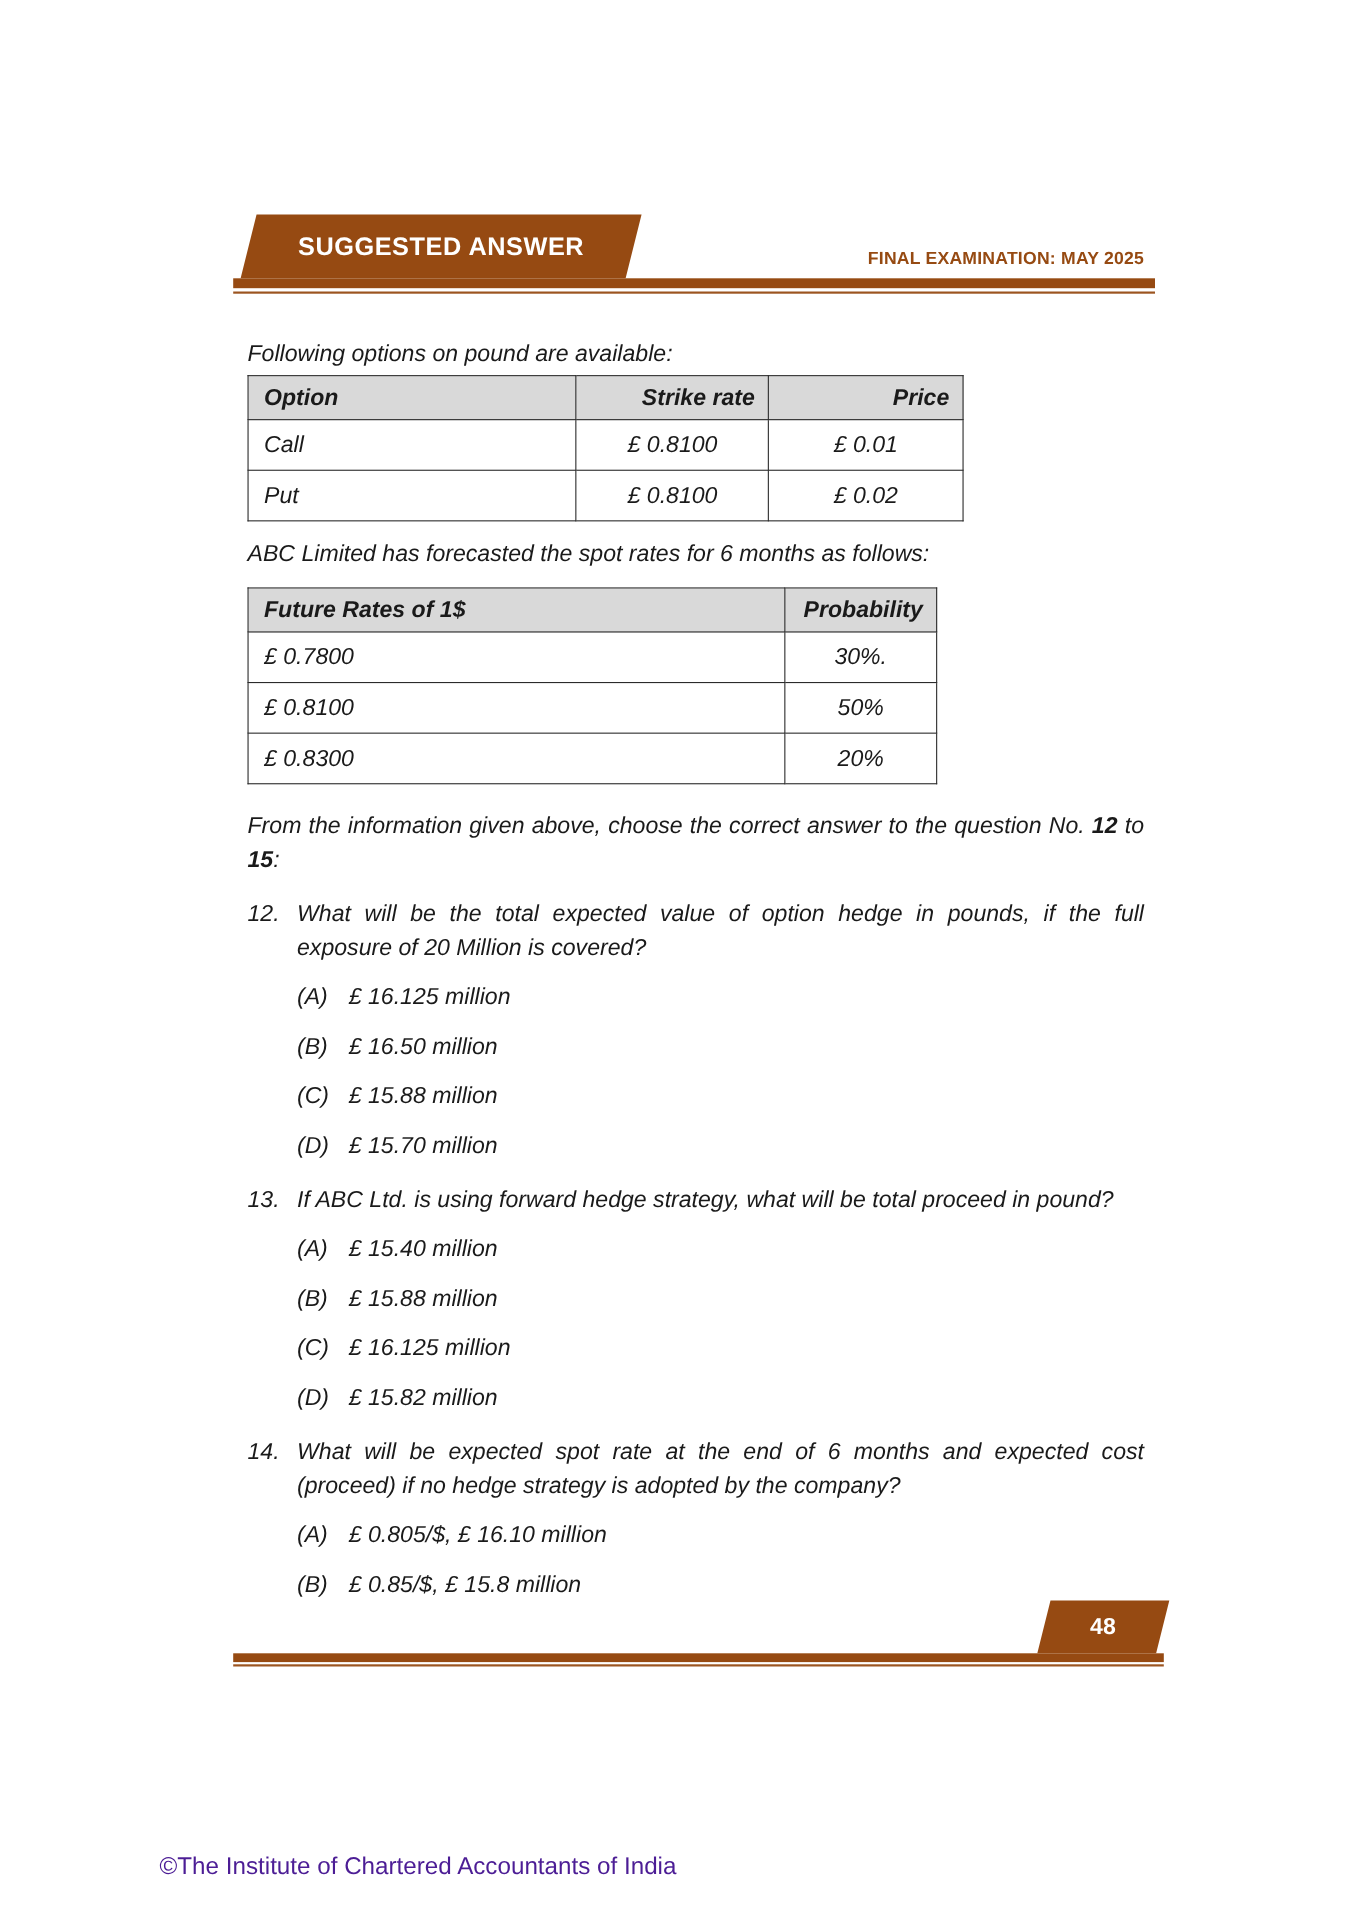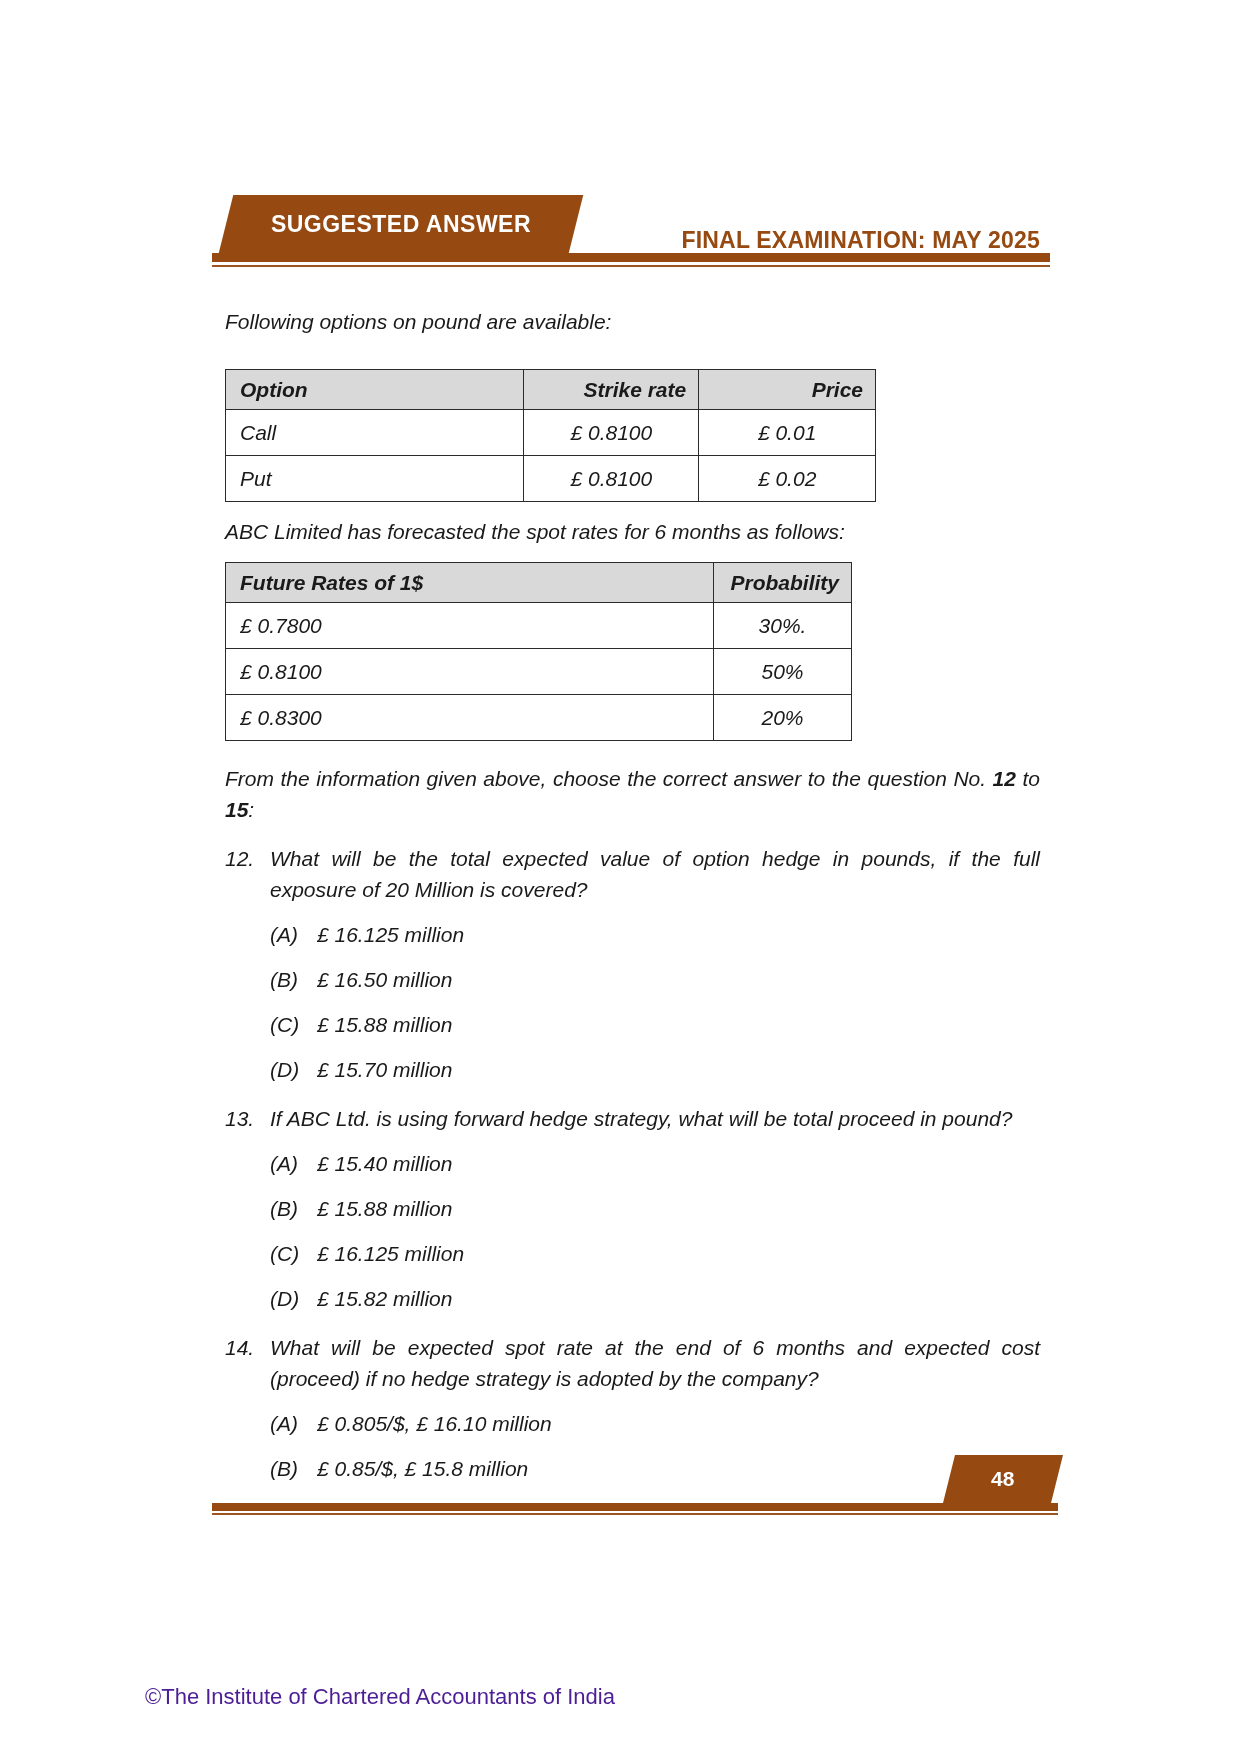--- a/index.html
+++ b/index.html
@@ -21,35 +21,35 @@
     display:flex; align-items:center; justify-content:center;
   }
   .banner-label {
     display:inline-block;
     transform:skewX(14deg);
     color:#ffffff; font-weight:bold; font-size:23px; letter-spacing:.5px;
     font-family:"Liberation Sans", sans-serif;
   }
   .exam-title {
     position:absolute; right:201px; top:227px;
-    color:#964A12; font-weight:bold; font-size:23px; letter-spacing:.2px;
+    color:#964A12; font-weight:bold; font-size:16px; letter-spacing:.2px;
     font-family:"Liberation Sans", sans-serif;
   }
   .hdr-bar  { position:absolute; left:212px; top:253px; width:838px; height:9px; background:#964A12; }
   .hdr-line { position:absolute; left:212px; top:265px; width:838px; height:2px; background:#9c5520; }
 
   
   .content {
     position:absolute; left:225px; top:292px; width:815px;
     font-style:italic; font-size:21px; line-height:31px;
   }
   .para { margin-top:14px; }
   .b { font-weight:bold; }
 
-  table { border-collapse:collapse; margin-top:32px; font-size:21px; }
+  table { border-collapse:collapse; margin-top:4px; font-size:21px; }
   table, th, td { border:1.6px solid #2b2b2b; }
   th {
     background:#d9d9d9; font-weight:bold; font-style:italic;
     height:40px; text-align:right; padding:0 12px;
   }
   th.left, td.left { text-align:left; padding-left:14px; }
   td { height:46px; text-align:center; padding:0 12px; font-style:italic; }
   .tbl-options { width:651px; }
   .tbl-options .c1 { width:299px; }
   .tbl-options .c2 { width:175px; }

